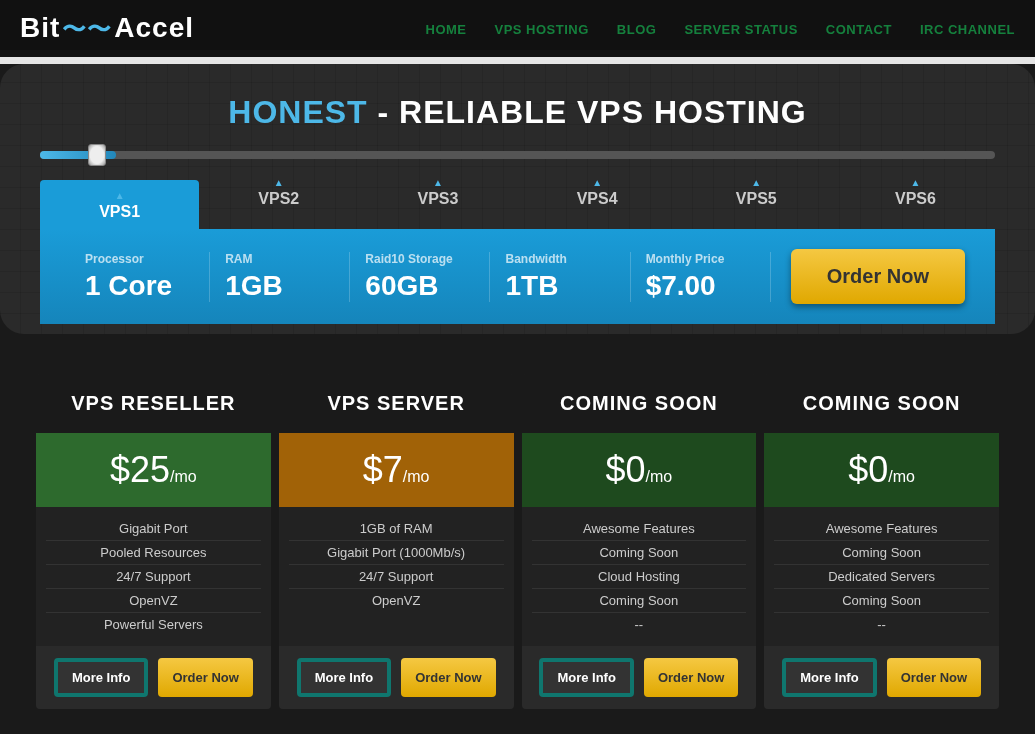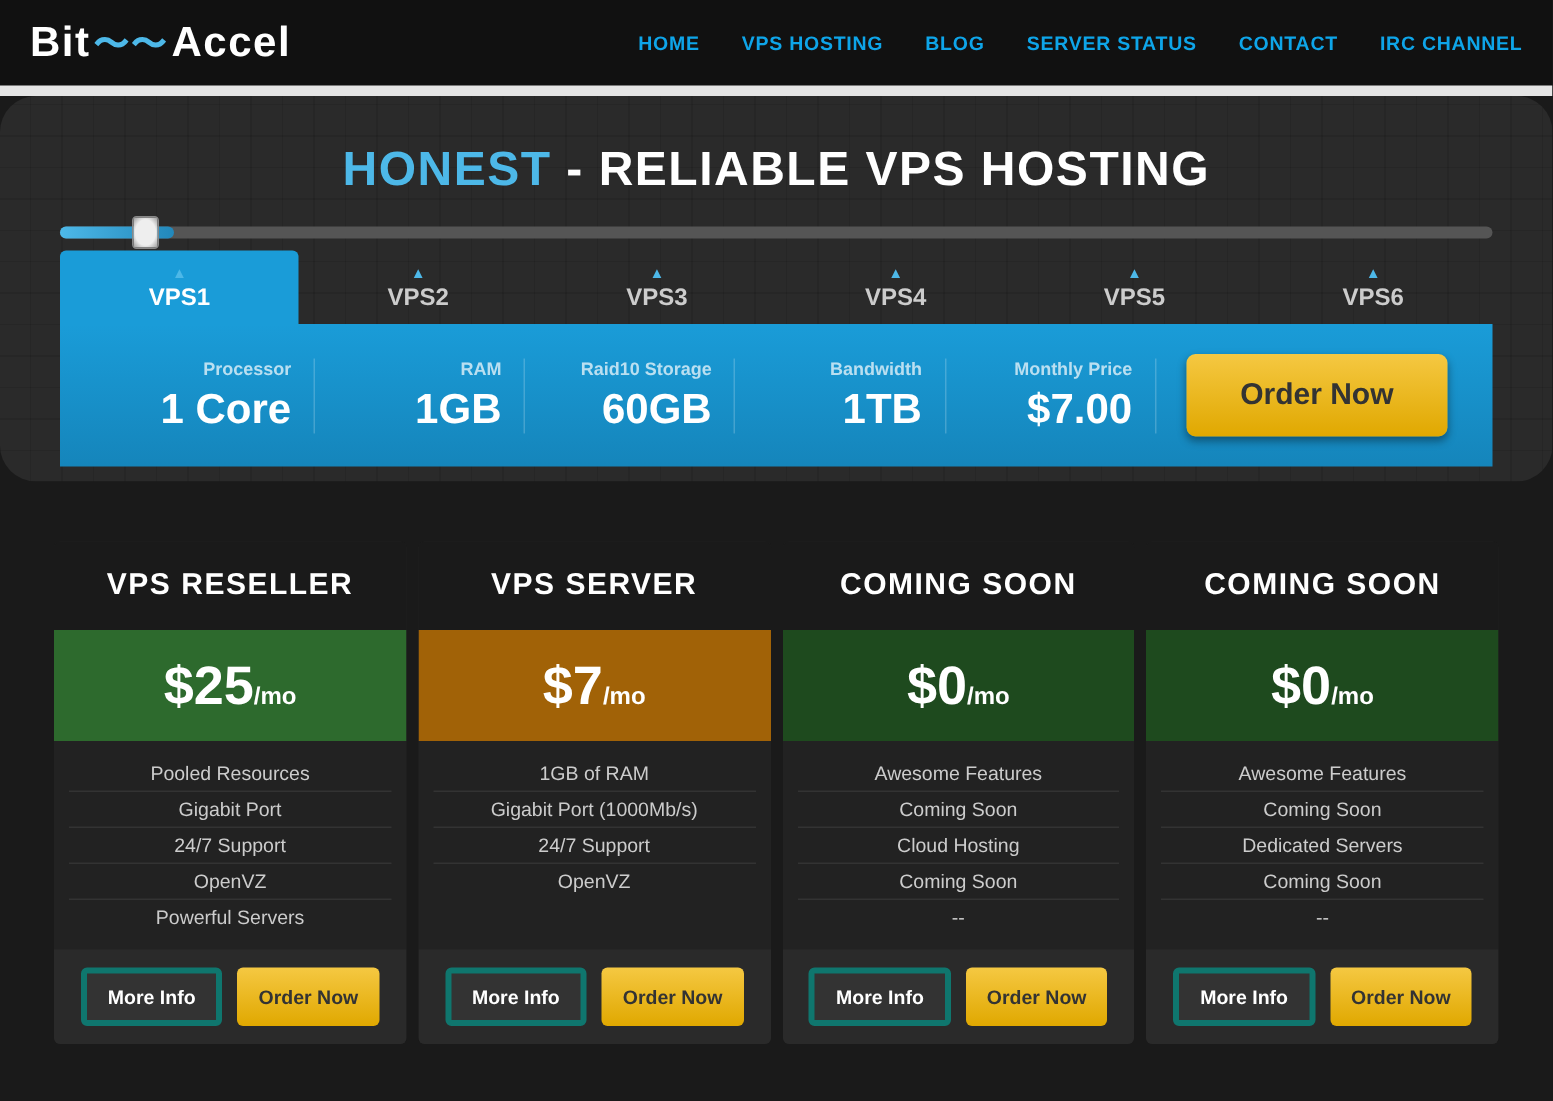--- a/index.html
+++ b/index.html
@@ -29,21 +29,21 @@
       color: #4db8e8;
       font-size: 24px;
       margin: 0 2px;
     }
     .nav-links {
       display: flex;
       gap: 28px;
       list-style: none;
     }
     .nav-links a {
-      color: #0ea5e9;
+      color: #15803d;
       text-decoration: none;
       font-size: 13px;
       font-weight: bold;
       letter-spacing: 0.5px;
     }
 
     
     .hero {
       background: #2a2a2a;
       background-image: repeating-linear-gradient(
@@ -107,33 +107,34 @@
       content: '▲';
       display: block;
       font-size: 10px;
       color: #4db8e8;
       margin-bottom: 2px;
     }
     .vps-tab.active {
       background: #1a9cd8;
       color: #fff;
       border-radius: 4px 4px 0 0;
+      margin-top: 13px;
     }
 
     
     .specs-bar {
       background: linear-gradient(180deg, #1a9cd8 0%, #1585bb 100%);
       display: flex;
       align-items: center;
       padding: 20px 30px;
       gap: 0;
     }
     .spec-item {
       flex: 1;
-      text-align: right;
+      text-align: left;
       border-right: 1px solid rgba(255,255,255,0.2);
       padding: 0 15px;
     }
     .spec-item:last-child { border-right: none; }
     .spec-label {
       font-size: 12px;
       color: rgba(255,255,255,0.7);
       margin-bottom: 4px;
       font-weight: bold;
     }
@@ -178,21 +179,21 @@
       padding: 18px 10px;
       font-size: 20px;
       font-weight: bold;
       letter-spacing: 1px;
       color: #fff;
     }
     .card-price {
       text-align: center;
       padding: 16px 10px;
       font-size: 36px;
-      font-weight: bold;
+      font-weight: normal;
       color: #fff;
     }
     .price-green { background: #2d6a2d; }
     .price-amber { background: #a16207; }
     .price-darkgreen { background: #1e4a1e; }
 
     .card-features {
       flex: 1;
       padding: 10px;
       text-align: center;
@@ -297,22 +298,22 @@
 </div>
 
 <div class="pricing-section">
 
   <div class="pricing-card">
     <div class="card-header">VPS RESELLER</div>
     <div class="card-price price-green">
       <span>$</span><span>25</span><span style="font-size:16px;">/mo</span>
     </div>
     <div class="card-features">
+      <p>Gigabit Port</p>
       <p>Pooled Resources</p>
-      <p>Gigabit Port</p>
       <p>24/7 Support</p>
       <p>OpenVZ</p>
       <p>Powerful Servers</p>
     </div>
     <div class="card-footer">
       <button class="btn-more-info">More Info</button>
       <button class="btn-order">Order Now</button>
     </div>
   </div>
 

